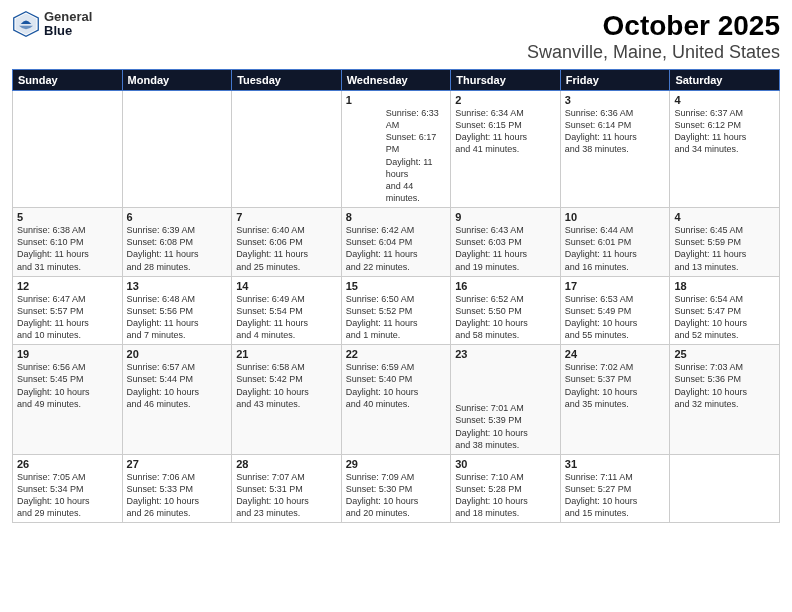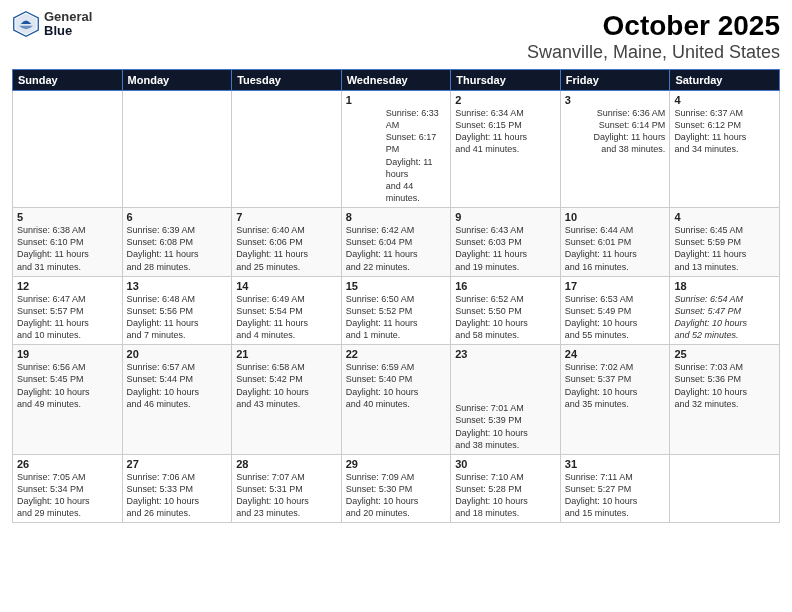--- a/index.html
+++ b/index.html
@@ -150,21 +150,21 @@
           </td>
           <td>
             <span class="day-num">2</span>
             <div class="day-info" style="white-space: pre-line;">Sunrise: 6:34 AM
 Sunset: 6:15 PM
 Daylight: 11 hours
 and 41 minutes.</div>
           </td>
           <td>
             <span class="day-num">3</span>
-            <div class="day-info" style="white-space: pre-line; text-align: right;">Sunrise: 6:36 AM
+            <div class="day-info" style="white-space: pre-line;">Sunrise: 6:36 AM
 Sunset: 6:14 PM
 Daylight: 11 hours
 and 38 minutes.</div>
           </td>
           <td>
             <span class="day-num">4</span>
             <div class="day-info" style="white-space: pre-line;">Sunrise: 6:37 AM
 Sunset: 6:12 PM
 Daylight: 11 hours
 and 34 minutes.</div>
@@ -259,21 +259,21 @@
           </td>
           <td>
             <span class="day-num">17</span>
             <div class="day-info" style="white-space: pre-line;">Sunrise: 6:53 AM
 Sunset: 5:49 PM
 Daylight: 10 hours
 and 55 minutes.</div>
           </td>
           <td>
             <span class="day-num">18</span>
-            <div class="day-info" style="white-space: pre-line; font-style: italic;">Sunrise: 6:54 AM
+            <div class="day-info" style="white-space: pre-line;">Sunrise: 6:54 AM
 Sunset: 5:47 PM
 Daylight: 10 hours
 and 52 minutes.</div>
           </td>
         </tr>
         <tr>
           <td>
             <span class="day-num">19</span>
             <div class="day-info" style="white-space: pre-line;">Sunrise: 6:56 AM
 Sunset: 5:45 PM

